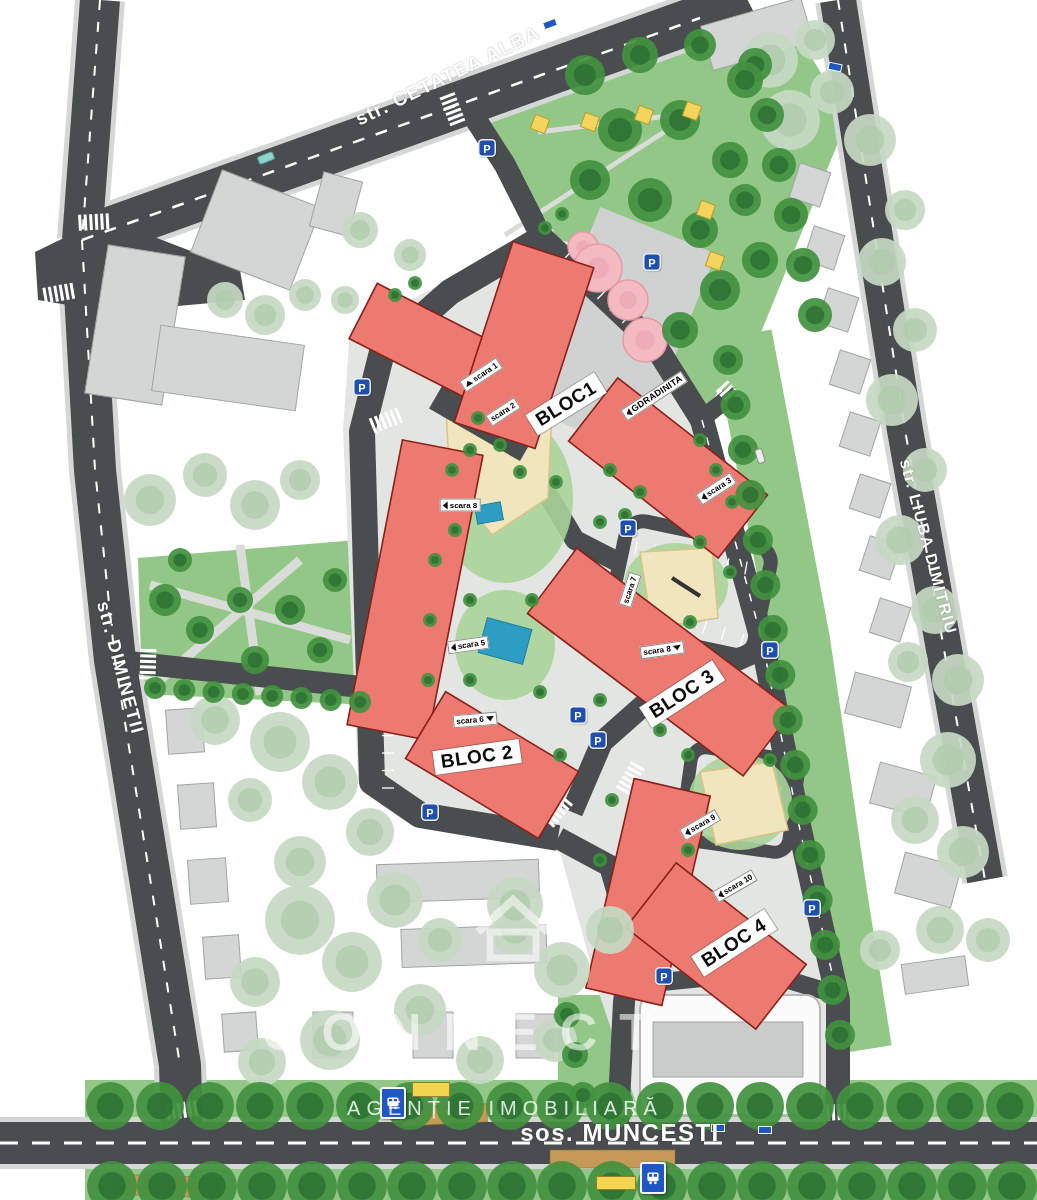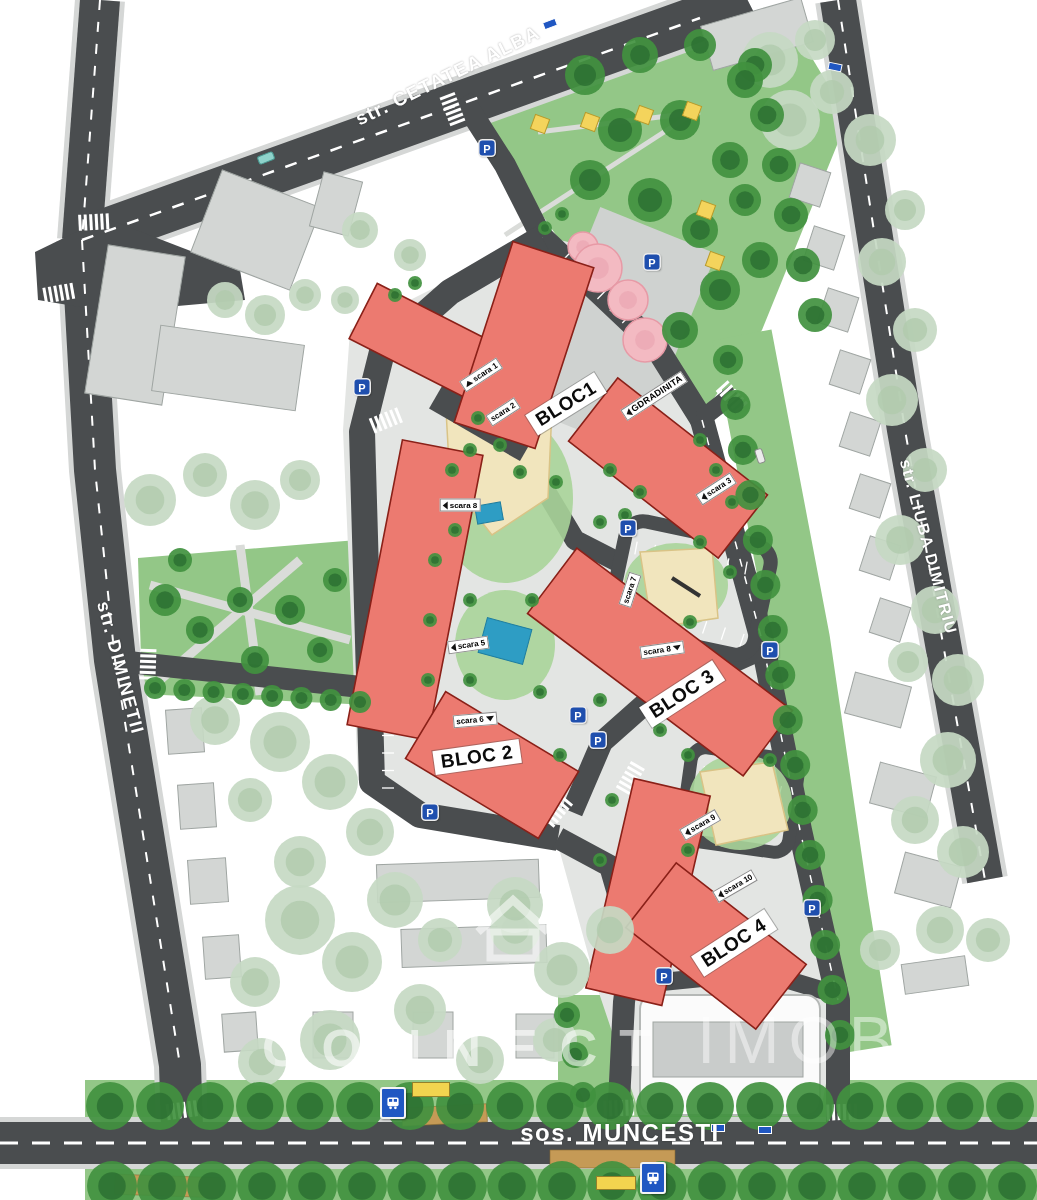--- a/index.html
+++ b/index.html
@@ -15,21 +15,21 @@
   .scara.kg{font-size:9px;letter-spacing:.3px}
   .tl{width:0;height:0;border:4px solid transparent;border-right:5px solid #111;border-left:none}
   .td{width:0;height:0;border:4px solid transparent;border-top:5px solid #111;border-bottom:none}
   .tu{width:0;height:0;border:4px solid transparent;border-bottom:5px solid #111;border-top:none}
   .psign{width:15px;height:15px;background:#1f4fae;border-radius:3px;color:#fff;font-weight:bold;
          font-size:11px;display:flex;align-items:center;justify-content:center;
          box-shadow:0 0 0 1.5px #ececec,1px 1px 2px rgba(0,0,0,.45)}
   .bus-sign{width:22px;height:28px;background:#2057c2;border:2px solid #f4f4f4;border-radius:3px;
          display:flex;align-items:center;justify-content:center;box-shadow:1px 1px 2px rgba(0,0,0,.4)}
   .shelter{position:absolute;background:#f2d44f;border:1px solid #93802a;z-index:4}
-  .wm-brand{position:absolute;left:262px;top:1002px;z-index:8;display:flex;align-items:flex-end;gap:24px;
+  .wm-brand{position:absolute;left:262px;top:1002px;z-index:8;display:flex;align-items:flex-start;gap:16px;
          pointer-events:none}
   .wm-brand .b1{color:rgba(255,255,255,.58);font-weight:bold;font-size:52px;letter-spacing:22px}
   .wm-brand .b2{color:rgba(255,255,255,.46);font-weight:400;font-size:66px;letter-spacing:9px}
   .wm-tag{position:absolute;left:505px;top:1108px;transform:translate(-50%,-50%);z-index:8;
          color:rgba(255,255,255,.82);font-size:20px;letter-spacing:6px;font-weight:400}
   .wm-house{position:absolute;left:470px;top:890px;z-index:8}
 </style>
 </head>
 <body>
 
@@ -734,15 +734,15 @@
         <circle cx="13" cy="16" r="1.7" fill="#fff"></circle>
     </svg>
   </div>
 
   <svg class="wm-house" width="86" height="76" viewBox="0 0 86 76">
     <polyline points="8,42 43,10 78,42" fill="none" stroke="rgba(255,255,255,.55)" stroke-width="8"></polyline>
     <rect x="20" y="42" width="46" height="26" fill="none" stroke="rgba(255,255,255,.55)" stroke-width="7"></rect>
   </svg>
   <div class="wm-brand">
     <span class="b1">CONNECT</span>
-    <span class="b2">IMOBIL</span>
   </div>
+  <div class="wm-tag">AGENȚIE IMOBILIARĂ</div>
 </div>
 
 </body></html>

